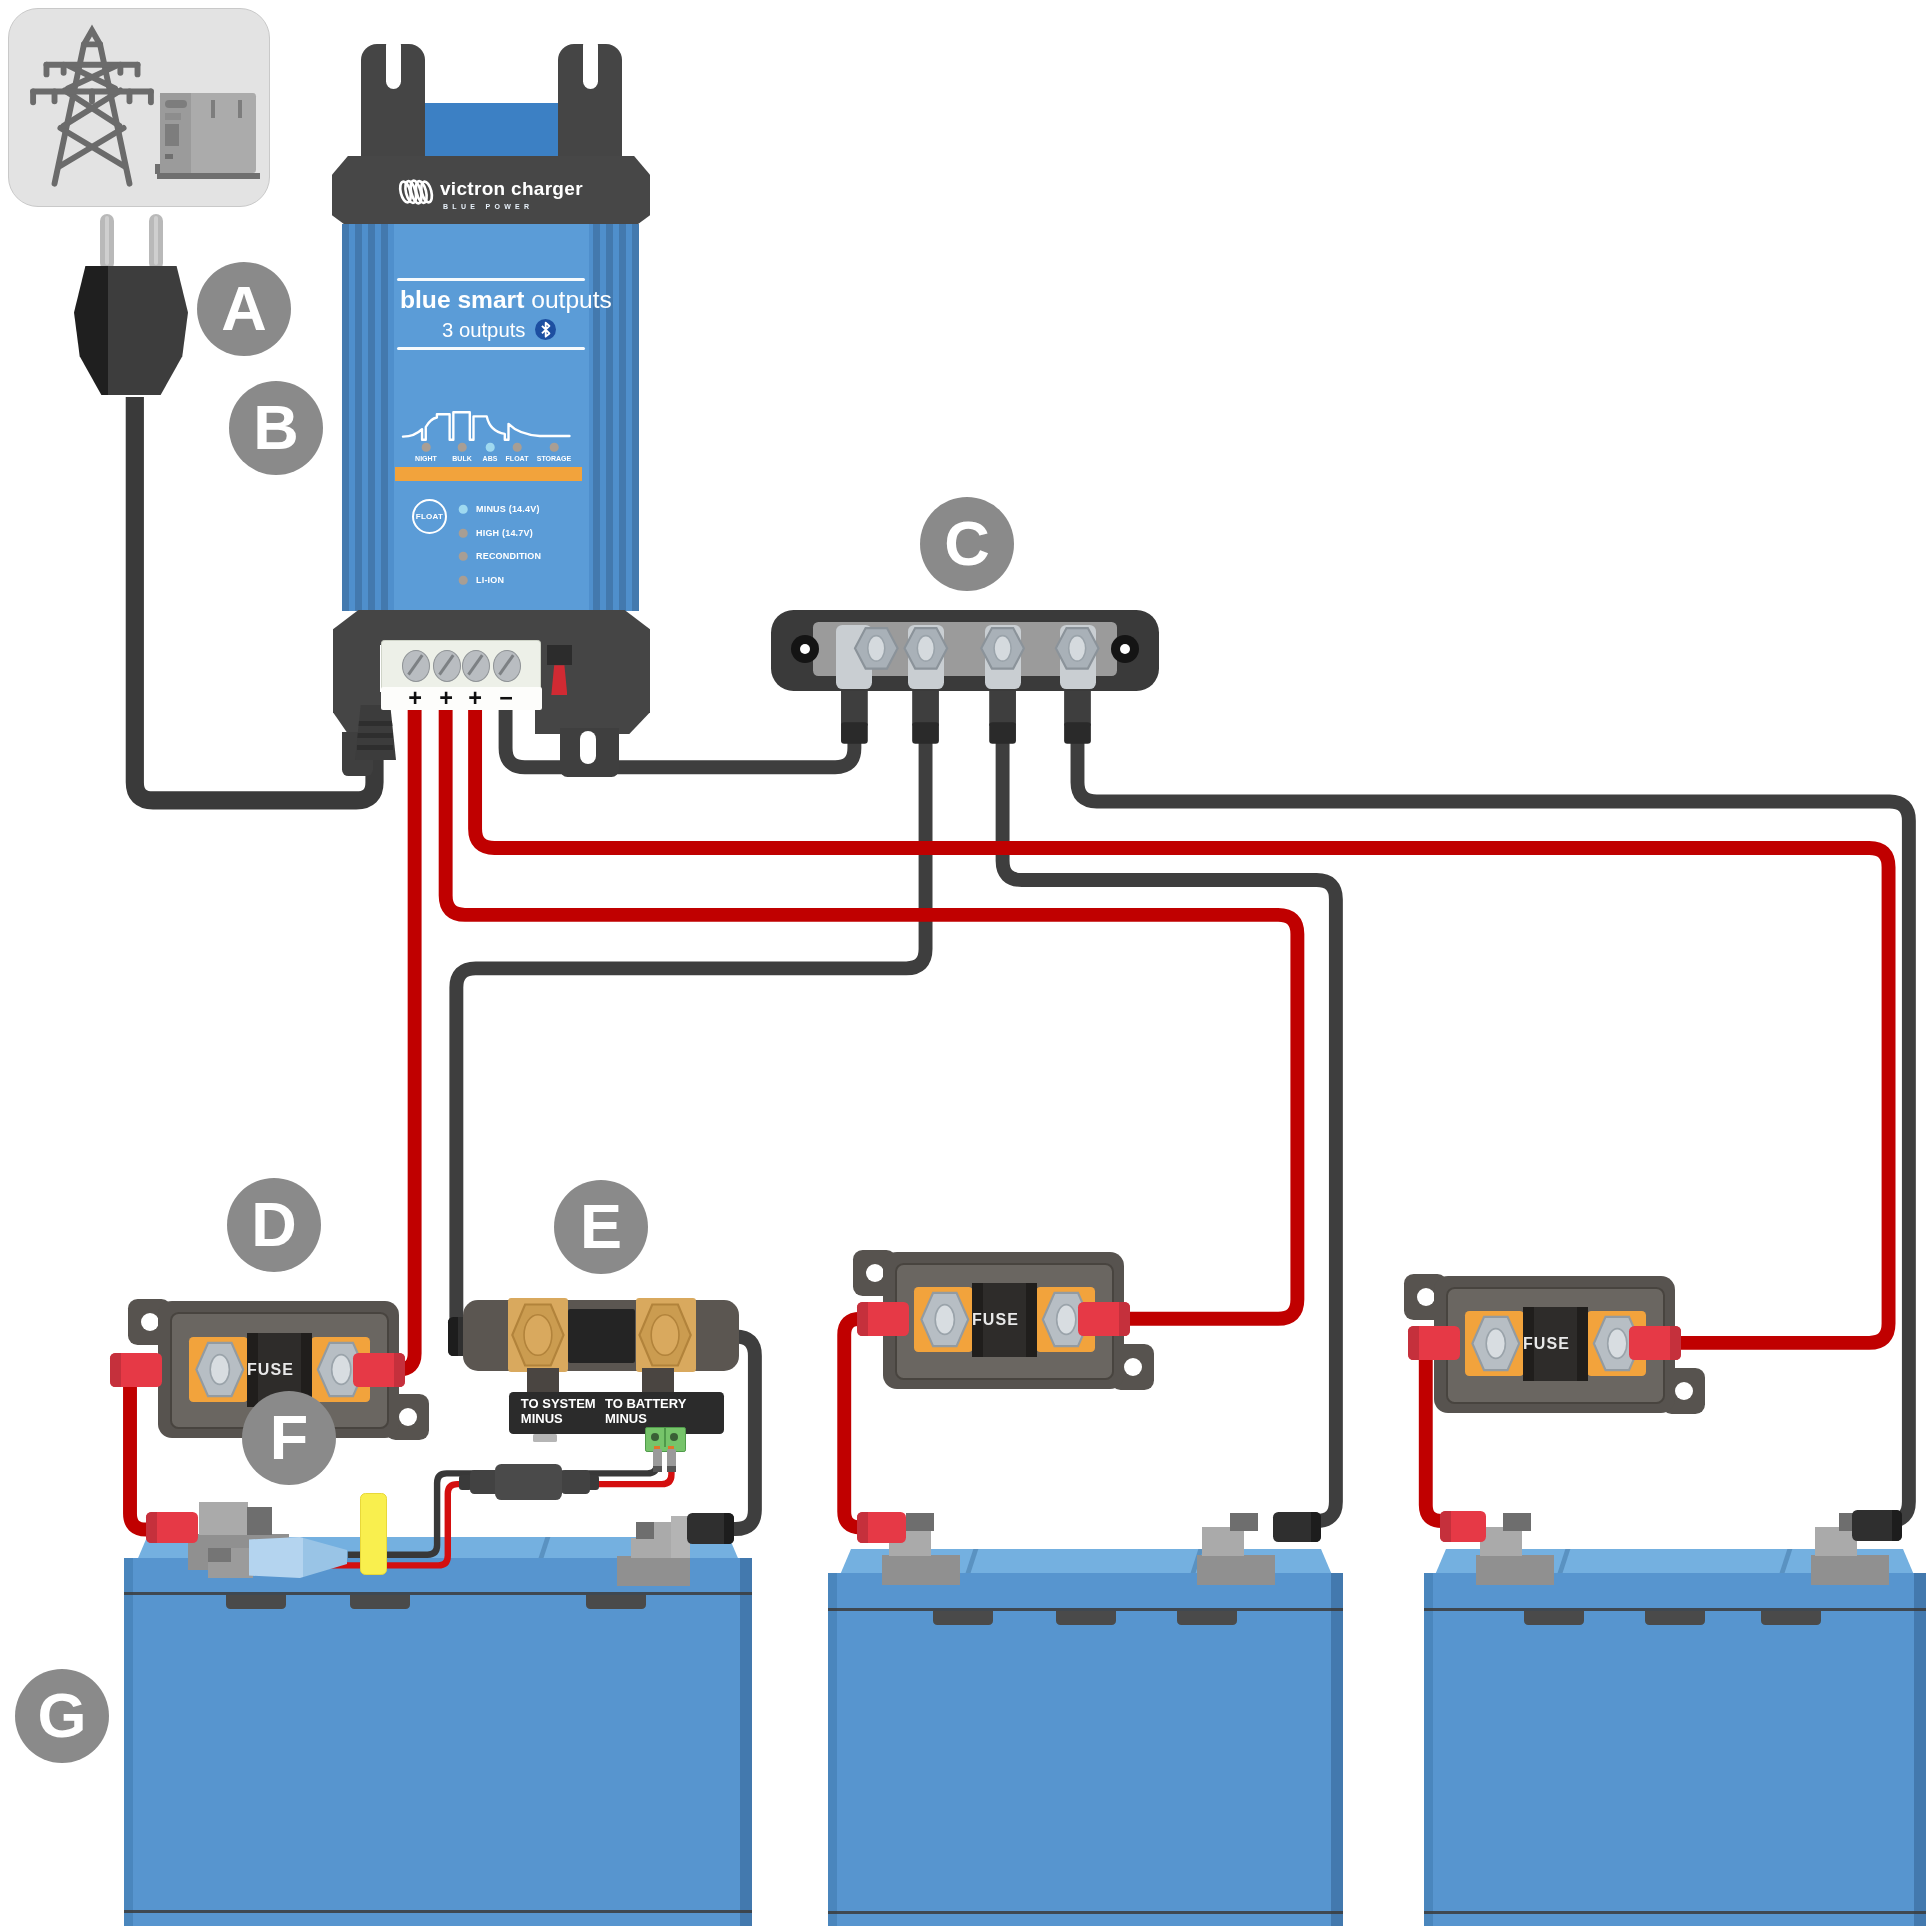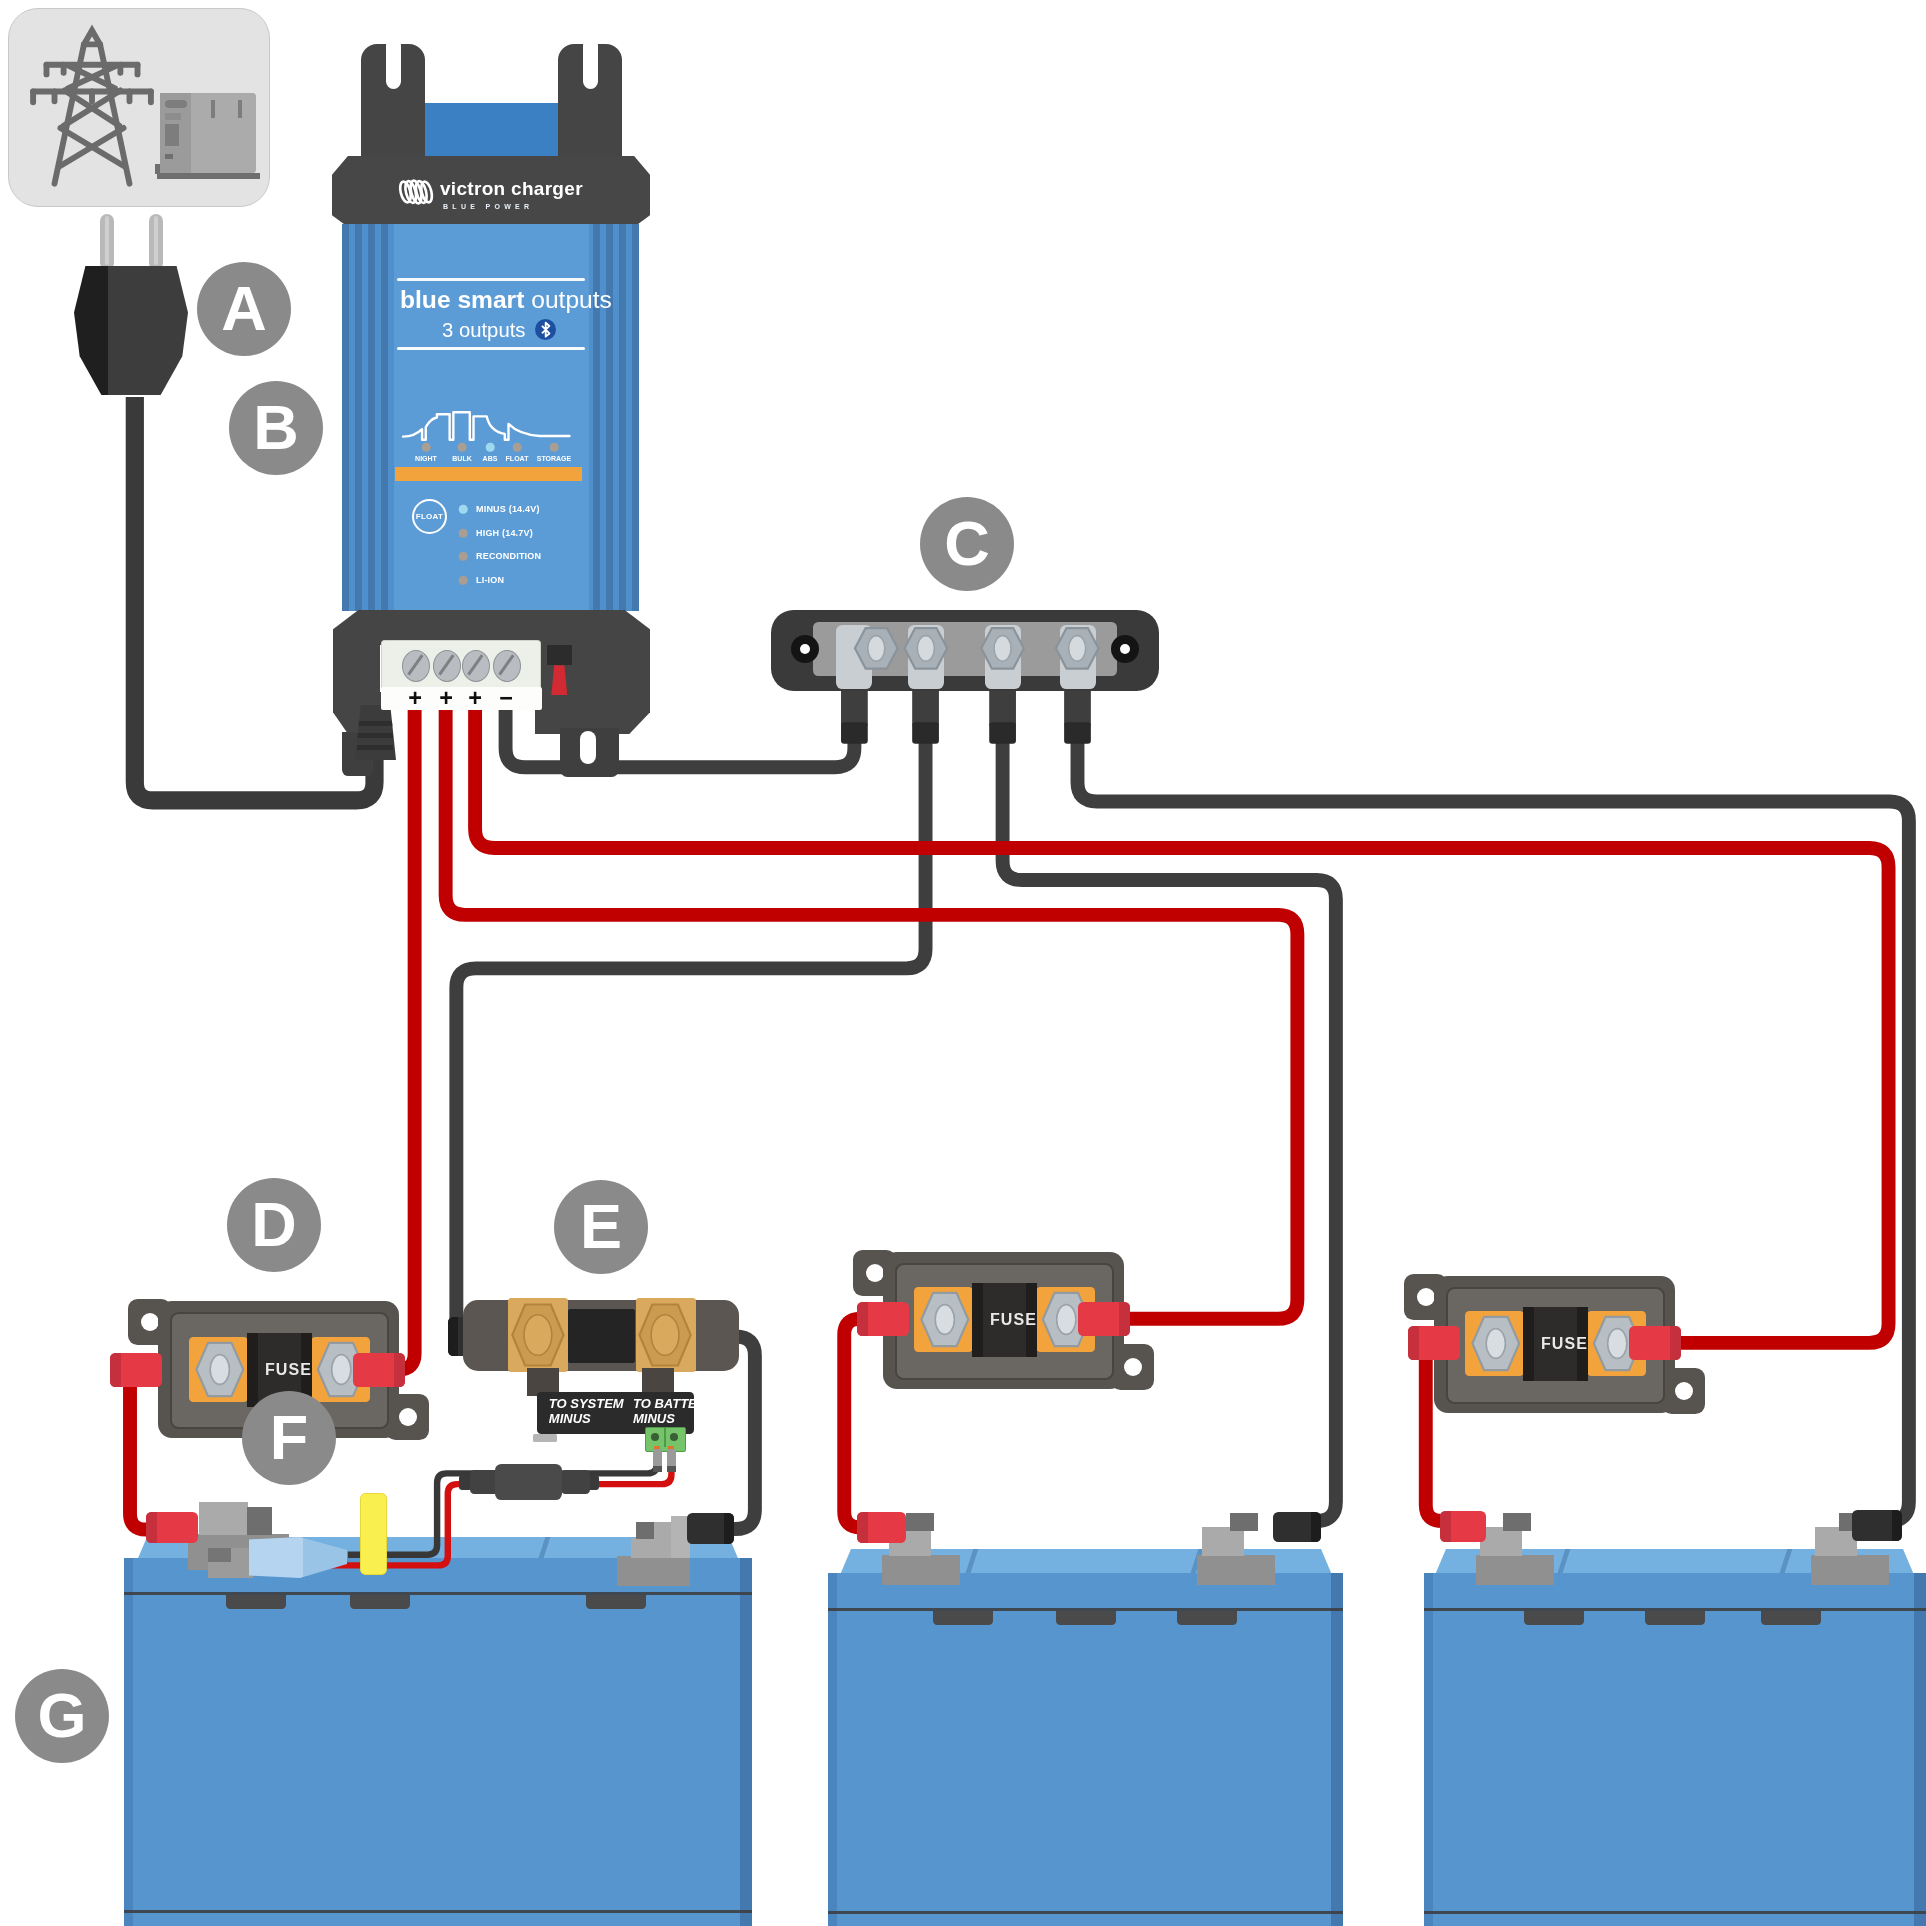--- a/index.html
+++ b/index.html
@@ -69,31 +69,31 @@
   .bushole i{position:absolute;left:8.6px;top:8.6px;width:10.7px;height:10.7px;border-radius:50%;background:#fff;display:block;}
   .lug{position:absolute;width:36px;height:64px;background:#c9ced2;border-radius:6.4px;top:625px;transform:translateX(-50%);}
   
   .fusebody{position:absolute;width:241px;height:137px;background:#57534f;border-radius:14px;}
   .fuseinner{position:absolute;left:11.8px;top:10.7px;width:215px;height:113px;background:#6a6661;border:2.7px solid #48443f;border-radius:8.6px;}
   .fuseear{position:absolute;width:43px;height:46px;background:#57534f;border-radius:9.6px;}
   .fuseear i{position:absolute;left:13px;top:14px;width:18px;height:18px;border-radius:50%;background:#fff;display:block;}
   .pad{position:absolute;width:59px;height:65px;background:#f2a33c;border-radius:4.3px;}
   .fusebox{position:absolute;width:65px;height:74px;background:#2e2c2a;border-radius:2.1px;}
   .fusebox i{position:absolute;top:0;width:10.7px;height:100%;background:#201e1c;display:block;}
-  .fusetext{position:absolute;width:100%;text-align:right;color:#e9e9e9;font-weight:bold;font-size:16px;letter-spacing:1.1px;top:28px;}
+  .fusetext{position:absolute;width:100%;text-align:left;color:#e9e9e9;font-weight:bold;font-size:16px;letter-spacing:1.1px;top:28px;}
   .rconn{position:absolute;background:#e63946;border-radius:5.4px;}
   .rconn i{position:absolute;top:0;width:10.7px;height:100%;background:#c5303c;display:block;}
   .kconn{position:absolute;background:#2f2f2f;border-radius:5.4px;}
   .kconn i{position:absolute;top:0;width:9.6px;height:100%;background:#1d1d1d;display:block;}
   
   .shuntbody{position:absolute;left:463px;top:1300px;width:276px;height:71px;background:#5b5651;border-radius:15px;}
   .brasspad{position:absolute;top:1298px;width:60px;height:74px;background:#d9a95e;border-radius:3.2px;}
   .shuntmid{position:absolute;left:568px;top:1309px;width:67px;height:54px;background:#242424;border-radius:2.1px;}
   .stem{position:absolute;top:1368px;width:32px;height:28px;background:#4a4541;}
-  .shuntplate{position:absolute;left:537px;top:1392px;width:157px;height:42px;background:#2b2b2b;border-radius:4.3px;font-style:italic;}
+  .shuntplate{position:absolute;left:509px;top:1392px;width:215px;height:42px;background:#2b2b2b;border-radius:4.3px;}
   .shuntlabel{position:absolute;color:#fff;font-weight:bold;font-size:13px;line-height:14.4px;top:5.4px;}
   .greenblk{position:absolute;left:645px;top:1427px;width:39px;height:22.5px;background:#76c46a;border:1.6px solid #4f9a4a;border-radius:2.1px;}
   .pin{position:absolute;top:1449px;width:8.6px;height:22.5px;background:#9a9a9a;border-radius:1.6px;}
   .pin i{position:absolute;bottom:0;left:0;width:100%;height:5.4px;background:#555;display:block;}
   
   .lid{position:absolute;height:33px;background:#74b0e0;
        clip-path:polygon(14px 0,calc(100% - 14px) 0,100% 100%,0 100%);}
   .lidline{position:absolute;top:0;width:5.4px;height:33px;background:rgba(25,70,115,.28);transform:skewX(-18deg);}
   .case{position:absolute;background:#5795cf;}
   .case .lft{position:absolute;left:0;top:0;width:8.6px;height:100%;background:#4a86bd;}

